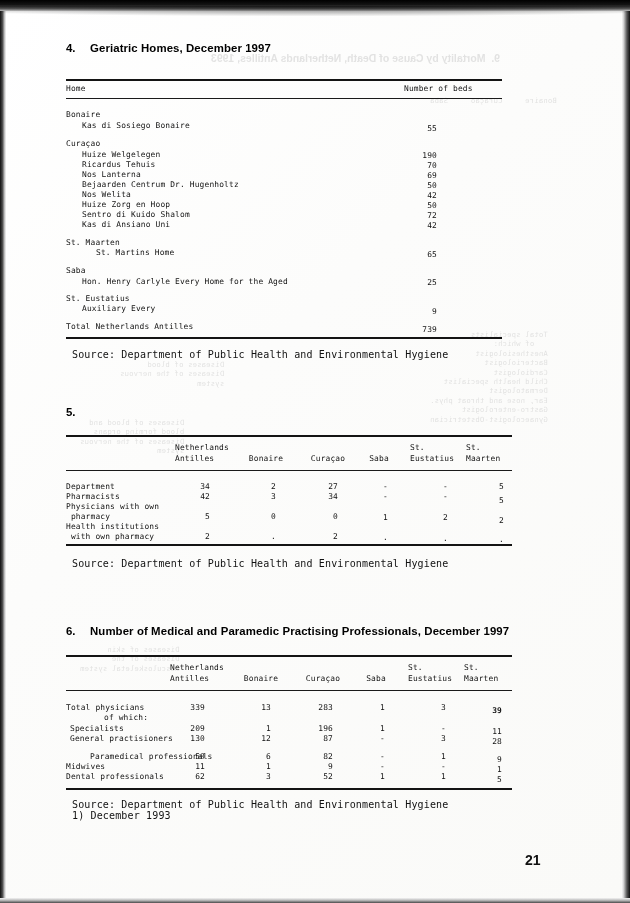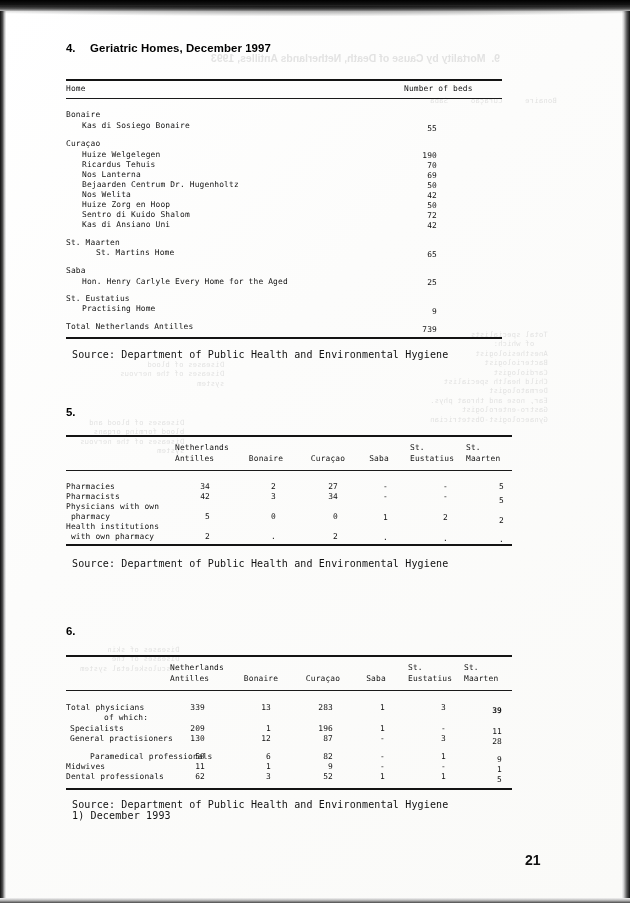--- a/index.html
+++ b/index.html
@@ -193,21 +193,21 @@
     <div class="cell" style="left:96px; top:248px;">St. Martins Home</div>
     <div class="cell r" style="left:397px; top:250px; width:40px;">65</div>
 
     <div class="cell" style="left:66px; top:266px;">Saba</div>
 
     <div class="cell" style="left:82px; top:277px;">Hon. Henry Carlyle Every Home for the Aged</div>
     <div class="cell r" style="left:397px; top:278px; width:40px;">25</div>
 
     <div class="cell" style="left:66px; top:294px;">St. Eustatius</div>
 
-    <div class="cell" style="left:82px; top:304px;">Practising Home</div>
+    <div class="cell" style="left:82px; top:304px;">Auxiliary Every</div>
     <div class="cell r" style="left:397px; top:307px; width:40px;">9</div>
 
     <div class="cell" style="left:66px; top:322px;">Total Netherlands Antilles</div>
     <div class="cell r" style="left:397px; top:325px; width:40px;">739</div>
 
     <div class="rule thick" style="left:66px; top:337px; width:436px;"></div>
     <div class="note" style="left:66px; top:350px;">Source: Department of Public Health and Environmental Hygiene</div>
 
     <div class="sec-num" style="left:66px; top:406px;">5.</div>
 
@@ -218,21 +218,21 @@
     <div class="cell c" style="left:241px; top:454px; width:50px;">Bonaire</div>
     <div class="cell c" style="left:303px; top:454px; width:50px;">Curaçao</div>
     <div class="cell c" style="left:358px; top:454px; width:42px;">Saba</div>
     <div class="cell" style="left:410px; top:443px;">St.</div>
     <div class="cell" style="left:410px; top:454px;">Eustatius</div>
     <div class="cell" style="left:466px; top:443px;">St.</div>
     <div class="cell" style="left:466px; top:454px;">Maarten</div>
 
     <div class="rule" style="left:66px; top:470px; width:446px;"></div>
 
-    <div class="cell" style="left:66px; top:482px;">Pharmacies</div>
+    <div class="cell" style="left:66px; top:482px;">Department</div>
     <div class="cell r" style="left:175px; top:482px; width:35px;">34</div>
     <div class="cell r" style="left:241px; top:482px; width:35px;">2</div>
     <div class="cell r" style="left:303px; top:482px; width:35px;">27</div>
     <div class="cell r" style="left:358px; top:482px; width:30px;">-</div>
     <div class="cell r" style="left:410px; top:482px; width:38px;">-</div>
     <div class="cell r" style="left:466px; top:482px; width:38px;">5</div>
 
     <div class="cell" style="left:66px; top:492px;">Pharmacists</div>
     <div class="cell r" style="left:175px; top:492px; width:35px;">42</div>
     <div class="cell r" style="left:241px; top:492px; width:35px;">3</div>
@@ -256,20 +256,21 @@
     <div class="cell r" style="left:241px; top:532px; width:35px;">.</div>
     <div class="cell r" style="left:303px; top:532px; width:35px;">2</div>
     <div class="cell r" style="left:358px; top:533px; width:30px;">.</div>
     <div class="cell r" style="left:410px; top:534px; width:38px;">.</div>
     <div class="cell r" style="left:466px; top:535px; width:38px;">.</div>
 
     <div class="rule thick" style="left:66px; top:544px; width:446px;"></div>
     <div class="note" style="left:66px; top:559px;">Source: Department of Public Health and Environmental Hygiene</div>
 
     <div class="sec-num" style="left:66px; top:625px;">6.</div>
+    <div class="sec-title" style="left:90px; top:625px;">Number of Medical and Paramedic Practising Professionals, December 1997</div>
 
     <div class="rule thick" style="left:66px; top:655px; width:446px;"></div>
 
     <div class="cell" style="left:170px; top:663px;">Netherlands</div>
     <div class="cell" style="left:170px; top:674px;">Antilles</div>
     <div class="cell c" style="left:236px; top:674px; width:50px;">Bonaire</div>
     <div class="cell c" style="left:298px; top:674px; width:50px;">Curaçao</div>
     <div class="cell c" style="left:355px; top:674px; width:42px;">Saba</div>
     <div class="cell" style="left:408px; top:663px;">St.</div>
     <div class="cell" style="left:408px; top:674px;">Eustatius</div>

